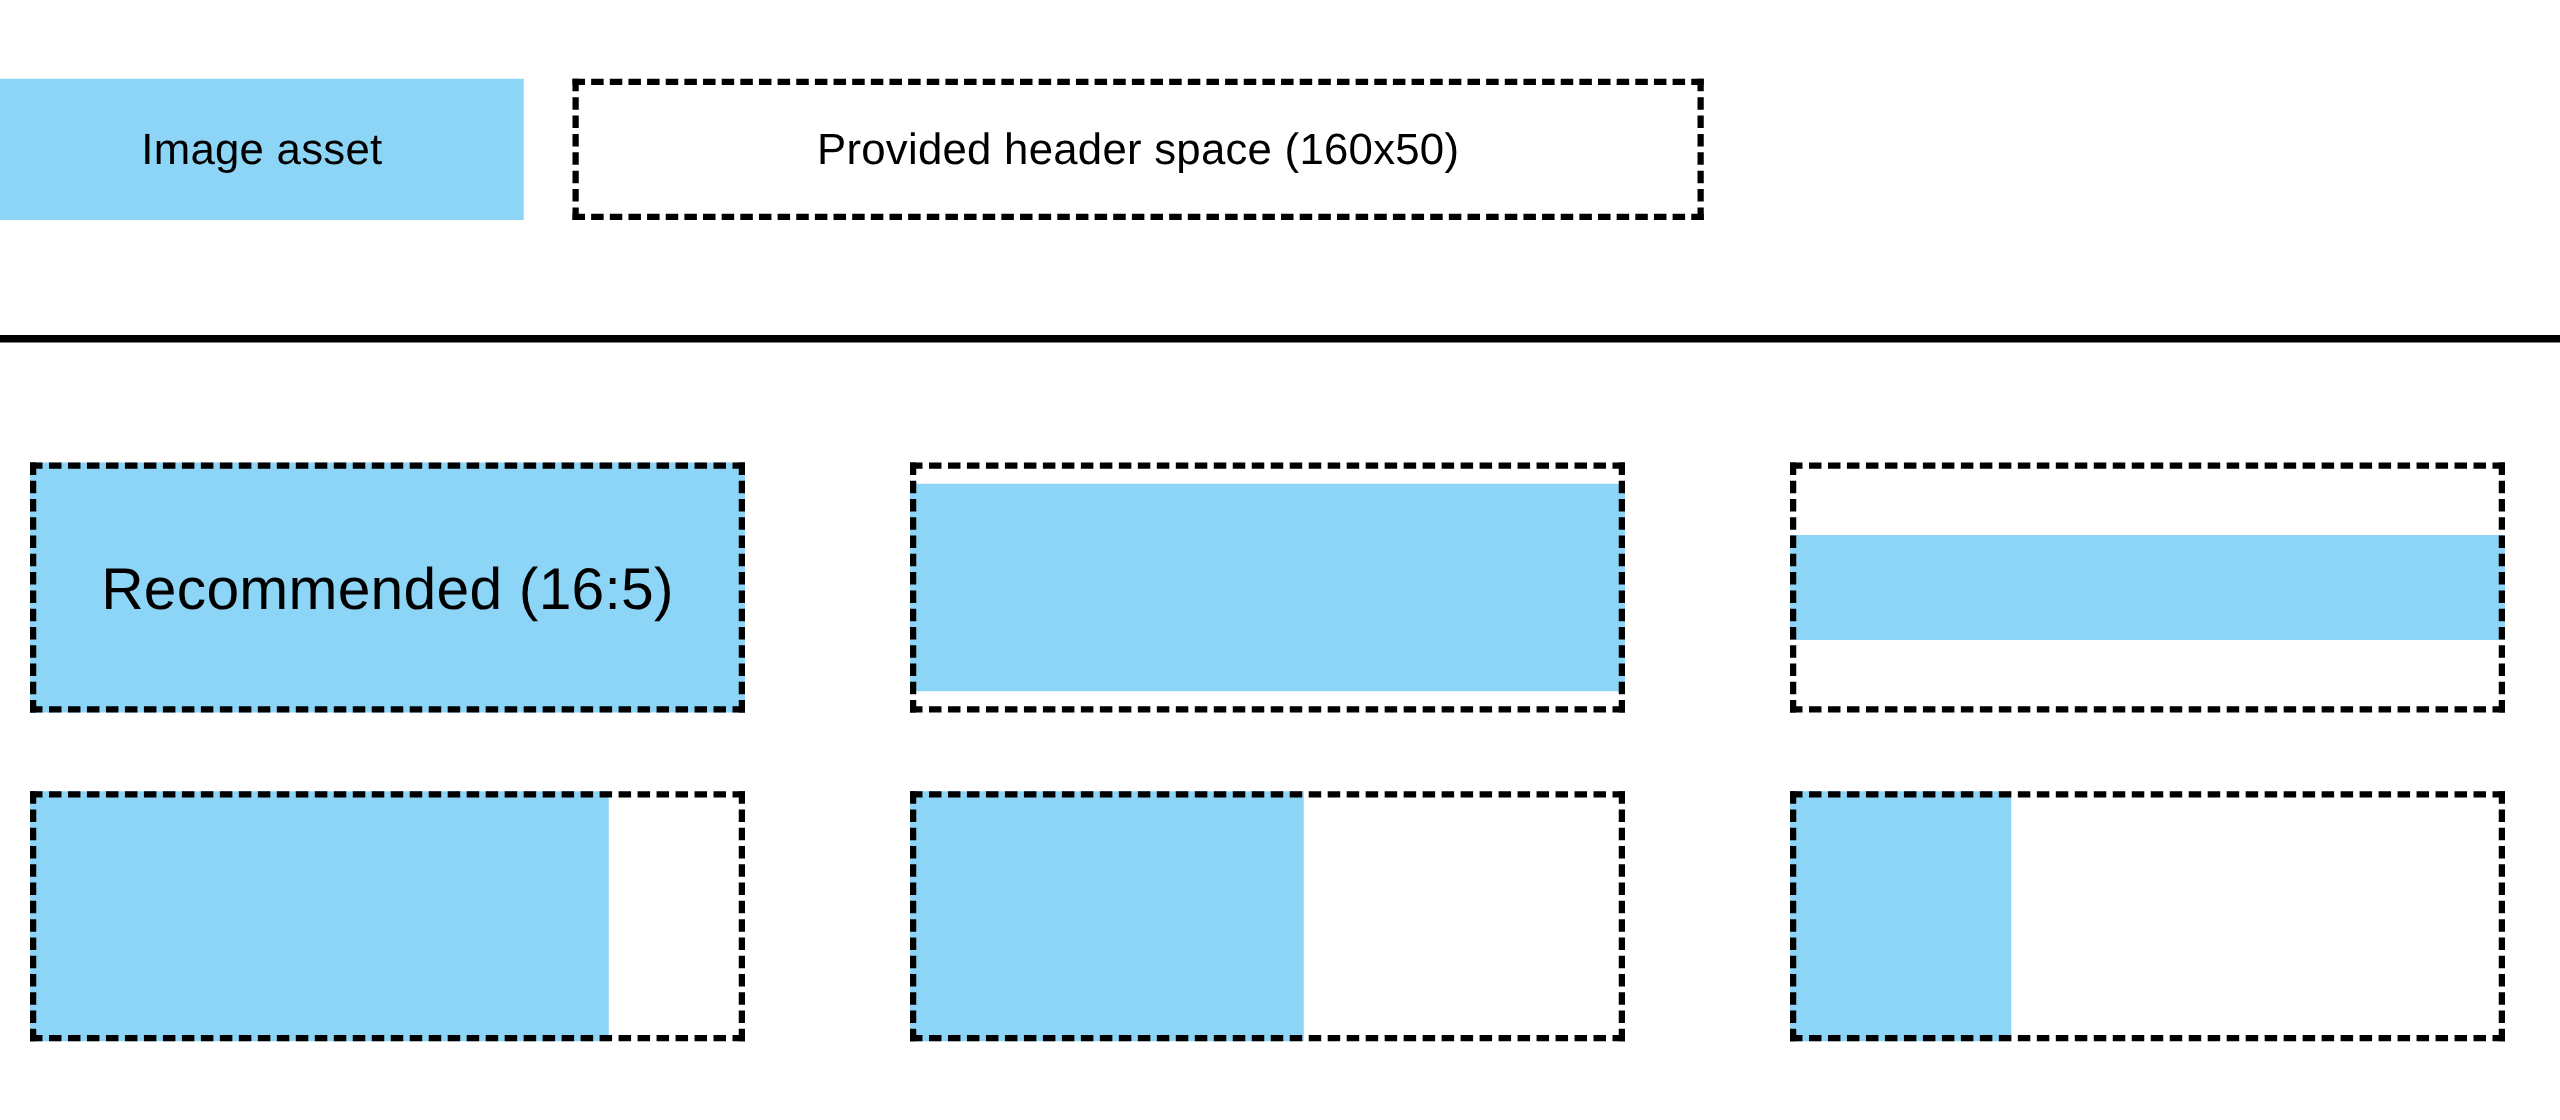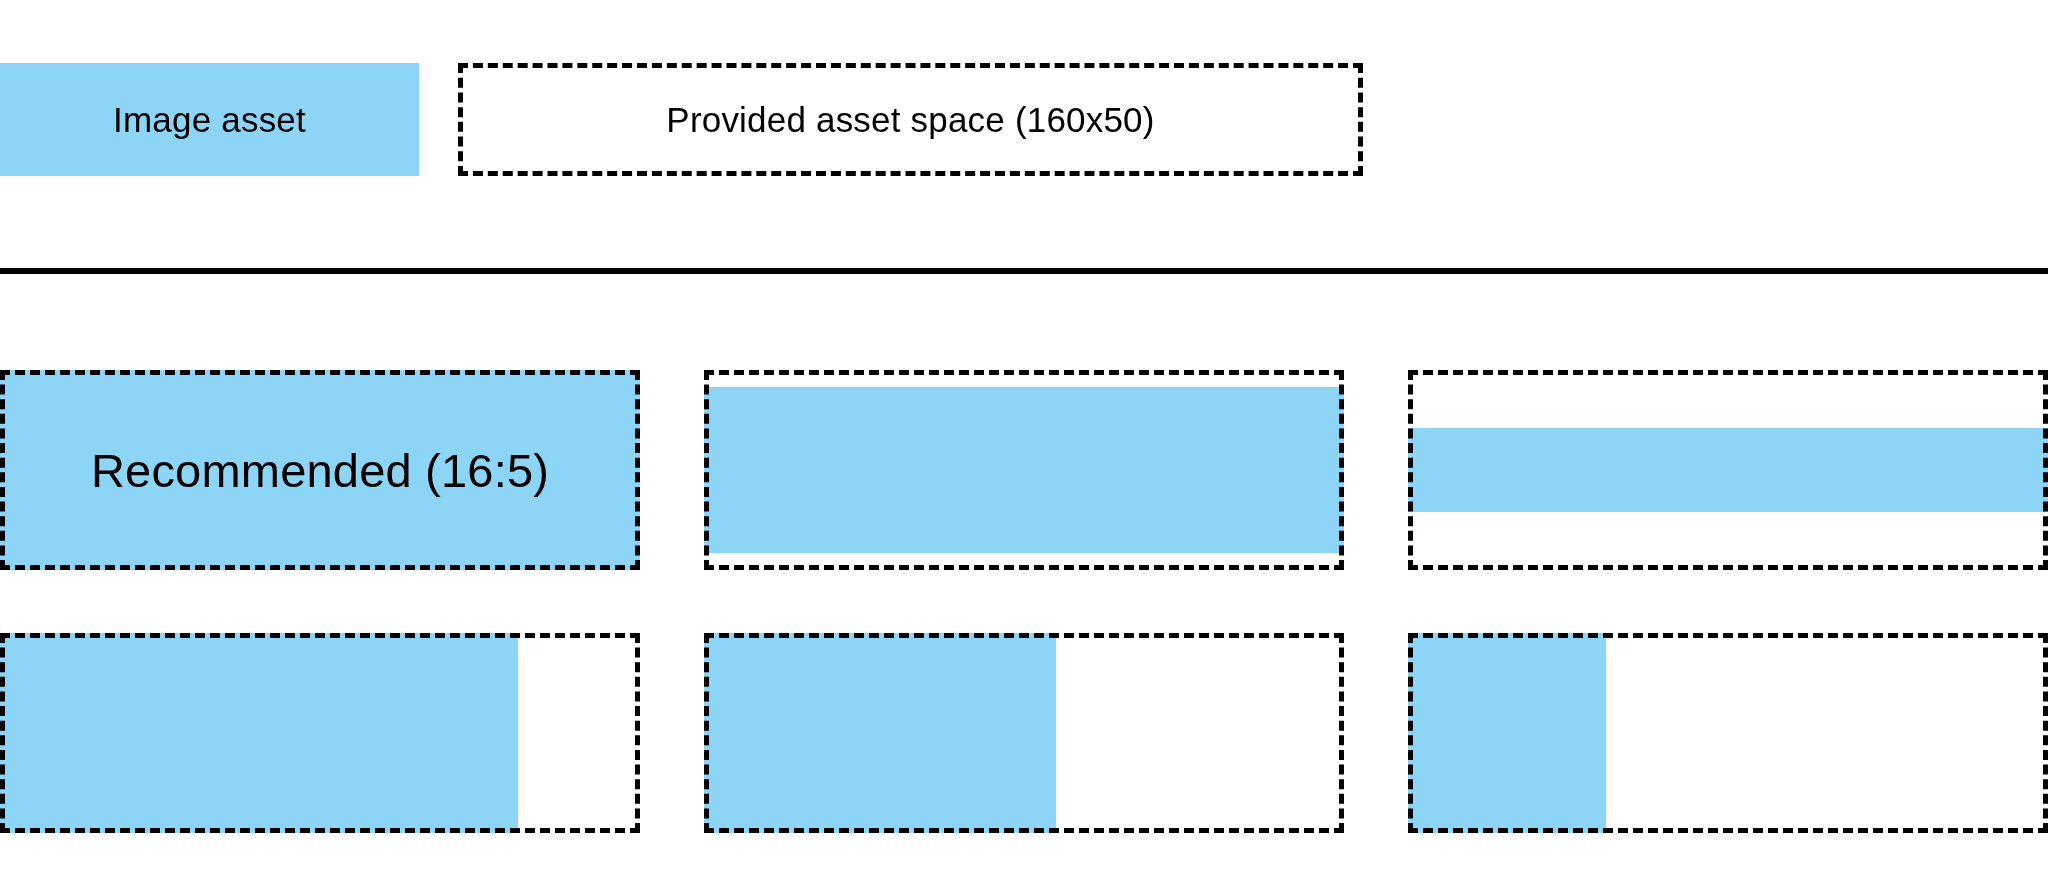--- a/index.html
+++ b/index.html
@@ -44,21 +44,21 @@
   .divider {
     position: absolute;
     left: 0; top: 268px;
     width: 2048px; height: 6px;
     background: var(--line-black);
   }
 
   
   .demo-box {
     position: absolute;
-    width: 640px; height: 200px;
+    width: 572px; height: 200px; margin-left: 24px;
   }
   .demo-box .fill {
     position: absolute;
     left: 0;
     top: 50%;
     transform: translateY(-50%);
     background: var(--asset-blue);
   }
   .demo-box .outline {
     position: absolute;
@@ -85,21 +85,21 @@
 </head>
 <body>
 
 <div class="page">
 
   <div class="legend-asset">
     <span class="legend-label">Image asset</span>
   </div>
 
   <div class="legend-space">
-    <span class="legend-label">Provided asset space (160x50)</span>
+    <span class="legend-label">Provided header space (160x50)</span>
   </div>
 
   <div class="divider"></div>
 
   <div class="demo-box r1 c1">
     <div class="fill" style="width: 100%; height: 100%;"></div>
     <div class="outline"></div>
     <span class="demo-label">Recommended (16:5)</span>
   </div>
 

